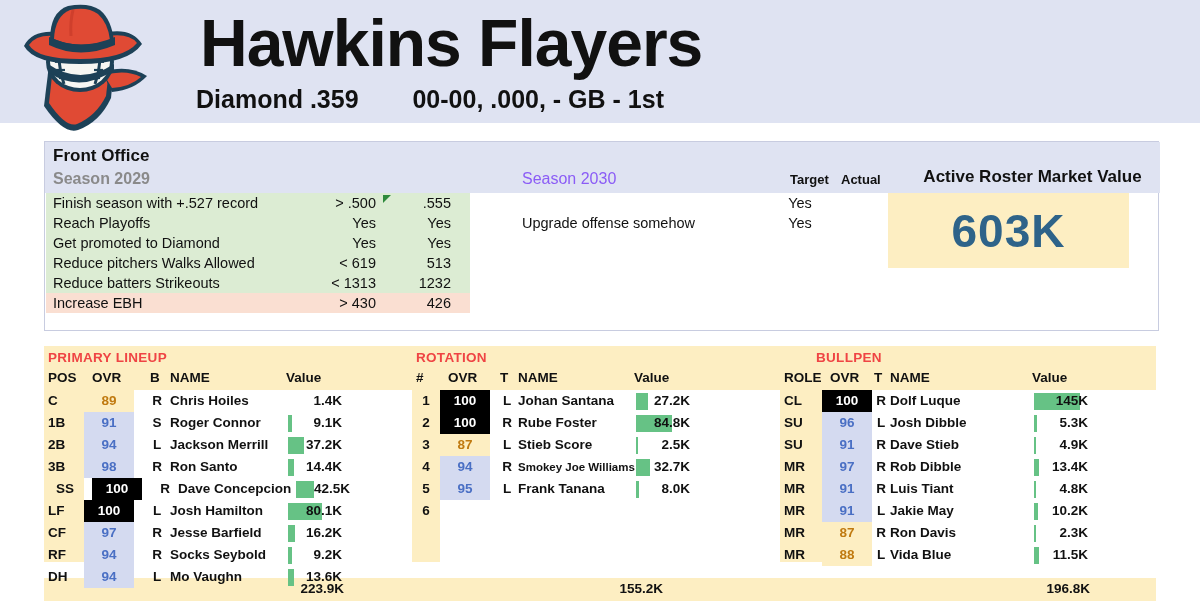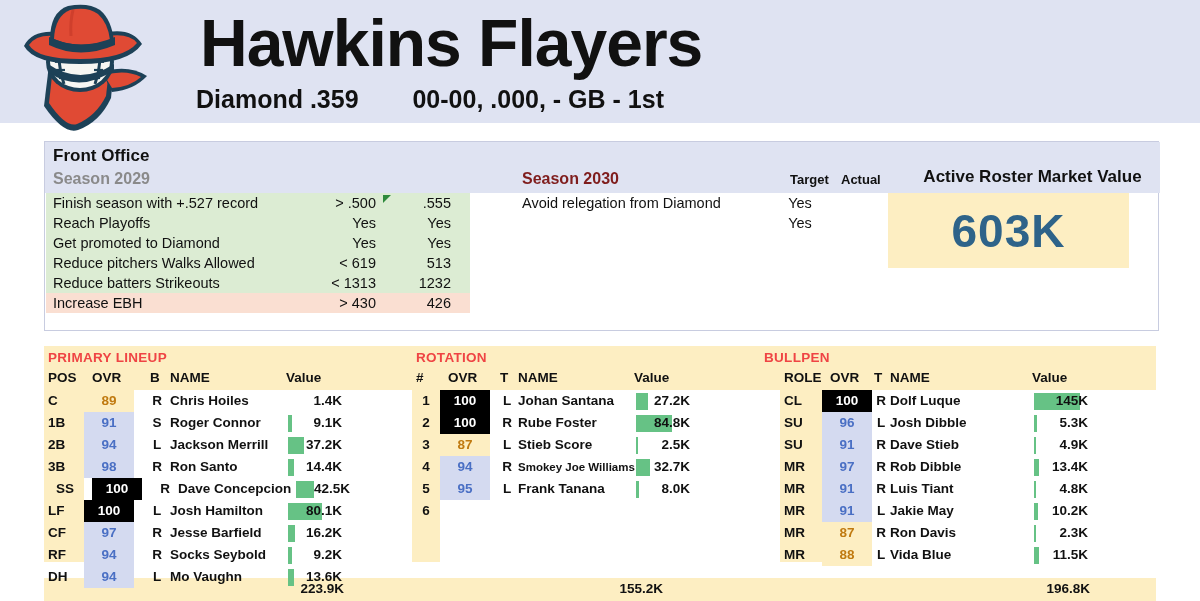--- a/index.html
+++ b/index.html
@@ -42,21 +42,21 @@
     background:#ffffff; border:1px solid #c8cce0;
   }
   .fo-head {
     position:absolute; left:0; top:0; width:1115px; height:51px;
     background:#dfe3f2;
   }
   .fo-title {
     position:absolute; left:8px; top:4px; font-size:17px; font-weight:bold; color:#111;
   }
   .fo-season { position:absolute; left:8px; top:28px; font-size:16px; font-weight:bold; color:#8a8a8a; }
-  .fo-season2 { position:absolute; left:477px; top:28px; font-size:16px; font-weight:bold; color:#7f1d1d; }
+  .fo-season2 { position:absolute; left:477px; top:28px; font-size:16px; font-weight:normal; color:#8b5cf6; }
   .fo-th-target { position:absolute; left:745px; top:30px; font-size:13px; font-weight:bold; color:#111; }
   .fo-th-actual { position:absolute; left:796px; top:30px; font-size:13px; font-weight:bold; color:#111; }
   .arm-title { position:absolute; left:855px; top:25px; width:265px; text-align:center;
                font-size:17px; font-weight:bold; color:#111; }
 
   
   .goal-list { position:absolute; left:1px; top:51px; width:424px; }
   .goal-row { position:relative; height:20px; line-height:20px; font-size:14.5px; }
   .goal-row.ok { background:#dcecd3; }
   .goal-row.bad { background:#fadfd2; }
@@ -203,25 +203,25 @@
           <span class="goal-actual">1232</span>
         </div>
         <div class="goal-row bad">
           <span class="goal-label">Increase EBH</span>
           <span class="goal-target">&gt; 430</span>
           <span class="goal-actual">426</span>
         </div>
       </div>
     <div class="goal-list2" id="curGoals">
         <div class="goal-row2">
-          <span class="goal2-label">Avoid relegation from Diamond</span>
           <span class="goal2-target">Yes</span>
           <span class="goal2-actual"></span>
         </div>
         <div class="goal-row2">
+          <span class="goal2-label">Upgrade offense somehow</span>
           <span class="goal2-target">Yes</span>
           <span class="goal2-actual"></span>
         </div>
       </div>
 
     <div class="arm-box">
       <span class="arm-value">603K</span>
     </div>
   </div>
 
@@ -353,21 +353,21 @@
           <span class="c-hand" style="left: 500px;">L</span>
           <span class="c-name" style="left: 518px;">Frank Tanana</span>
           <span class="c-bar" style="left: 636px; width: 3px;"></span>
           <span class="c-val" style="left: 632px;">8.0K</span>
         </div>
         <div class="prow" style="left: 0px; top: 154px; width: 1200px;">
           <span class="c-pos" style="left: 416px; width: 20px; text-align: center;">6</span>
         </div>
         <div class="foot-total" style="left: 593px;">155.2K</div>
         <div class="colbg" style="left: 780px; width: 42px;"></div>
-        <div class="sect-title" style="left: 764px; top: 4px;">BULLPEN</div>
+        <div class="sect-title" style="left: 816px; top: 4px;">BULLPEN</div>
         <div class="colhead" style="left: 784px;">ROLE</div>
         <div class="colhead" style="left: 830px;">OVR</div>
         <div class="colhead" style="left: 874px;">T</div>
         <div class="colhead" style="left: 890px;">NAME</div>
         <div class="colhead" style="left: 1032px;">Value</div>
         <div class="prow" style="left: 0px; top: 44px; width: 1200px;">
           <span class="c-pos" style="left: 784px; width: 34px;">CL</span>
           <span class="c-ovr ovr-max" style="left: 822px; height: 22px;">100</span>
           <span class="c-hand" style="left: 874px;">R</span>
           <span class="c-name" style="left: 890px;">Dolf Luque</span>

